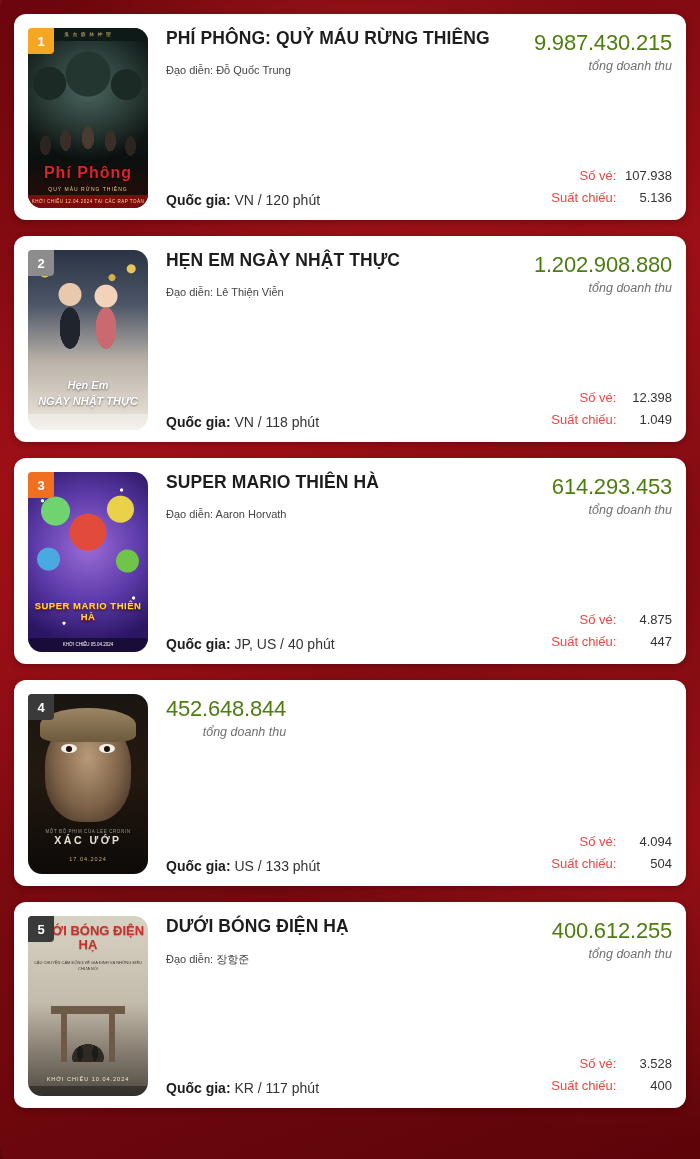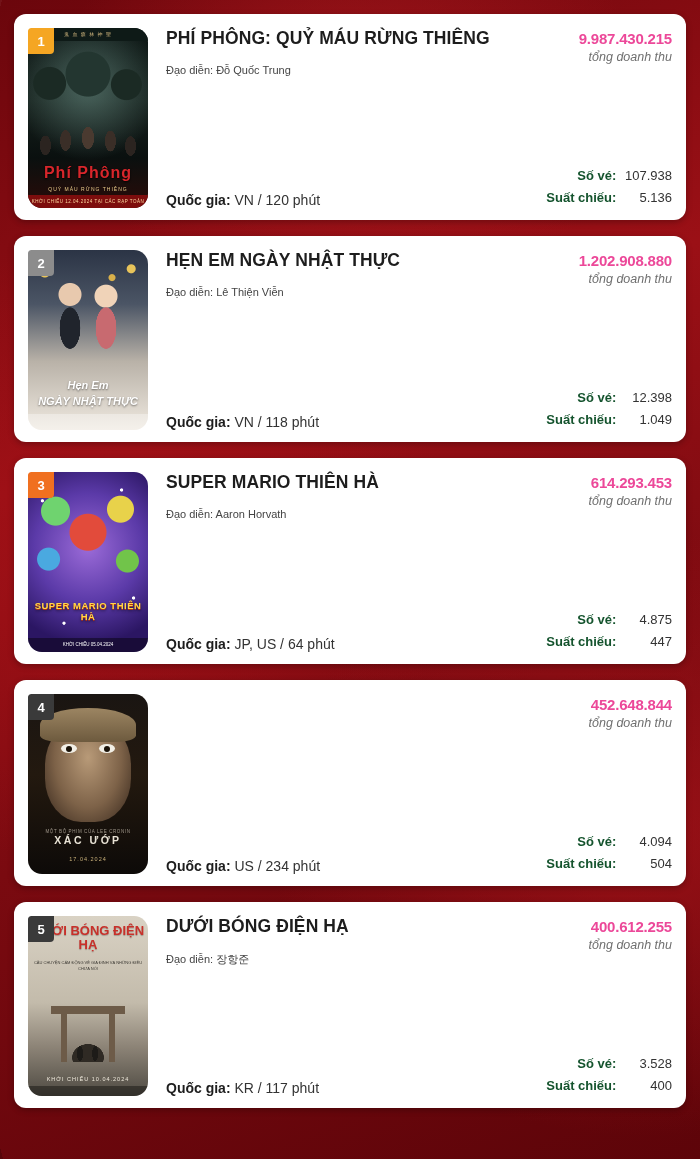--- a/index.html
+++ b/index.html
@@ -79,21 +79,20 @@
   .info {
     flex: 1 1 auto;
     display: flex;
     flex-direction: column;
     min-width: 0;
   }
   .top-row {
     display: flex;
     align-items: flex-start;
     gap: 17px;
-    justify-content: flex-end;
   }
   .titles { flex: 1 1 auto; min-width: 0; }
   .film-title {
     font-size: 17.5px;
     font-weight: 700;
     color: #1d1d1d;
     line-height: 1.25;
     letter-spacing: 0.1px;
     text-transform: uppercase;
   }
@@ -101,23 +100,23 @@
     margin-top: 14px;
     font-size: 11px;
     color: #444;
   }
   .revenue-box {
     text-align: right;
     flex: 0 0 auto;
     padding-top: 2px;
   }
   .revenue {
-    font-size: 15px;
-    font-weight: 700;
-    color: #ec4899;
+    font-size: 22px;
+    font-weight: 400;
+    color: #4d7c0f;
     letter-spacing: -0.2px;
     white-space: nowrap;
   }
   .revenue-label {
     font-size: 12.5px;
     color: #6f6f6f;
     font-style: italic;
     margin-top: 3px;
   }
 
@@ -134,21 +133,21 @@
     color: #333;
   }
   .country b { font-weight: 700; color: #1d1d1d; }
   .stats {
     text-align: right;
     font-size: 13px;
     color: #333;
     line-height: 1.65;
     white-space: nowrap;
   }
-  .stats b { font-weight: 700; color: #14532d; }
+  .stats b { font-weight: 400; color: #ef4444; }
   .stats .val { display: inline-block; min-width: 52px; text-align: right; }
 
   
   .p1 {
     background:
       radial-gradient(circle at 50% 32%, rgba(120,160,150,0.55), rgba(0,0,0,0) 55%),
       linear-gradient(180deg, #0b1412 0%, #16211d 40%, #0a100f 72%, #2a0b08 100%);
   }
   .p1 .hdr { position:absolute; top:0; left:0; right:0; height:13px; background:#0e1a17; }
   .p1 .hdr .cn { color:#c9b07a; font-size:5px; letter-spacing:1px; text-align:center; line-height:13px; }
@@ -412,21 +411,21 @@
         </div>
         <div class="revenue-box">
           <div class="revenue">614.293.453</div>
           <div class="revenue-label">tổng doanh thu</div>
         </div>
       </div>
       <div class="spacer"></div>
       <div class="bottom-row">
         <div class="country">
           <b>Quốc gia:</b>
-          <span>JP, US / 64 phút</span>
+          <span>JP, US / 40 phút</span>
         </div>
         <div class="stats">
           <div>
             <b>Số vé:</b>
             <span class="val">4.875</span>
           </div>
           <div>
             <b>Suất chiếu:</b>
             <span class="val">447</span>
           </div>
@@ -450,21 +449,21 @@
       <div class="top-row">
         <div class="revenue-box">
           <div class="revenue">452.648.844</div>
           <div class="revenue-label">tổng doanh thu</div>
         </div>
       </div>
       <div class="spacer"></div>
       <div class="bottom-row">
         <div class="country">
           <b>Quốc gia:</b>
-          <span>US / 234 phút</span>
+          <span>US / 133 phút</span>
         </div>
         <div class="stats">
           <div>
             <b>Số vé:</b>
             <span class="val">4.094</span>
           </div>
           <div>
             <b>Suất chiếu:</b>
             <span class="val">504</span>
           </div>

